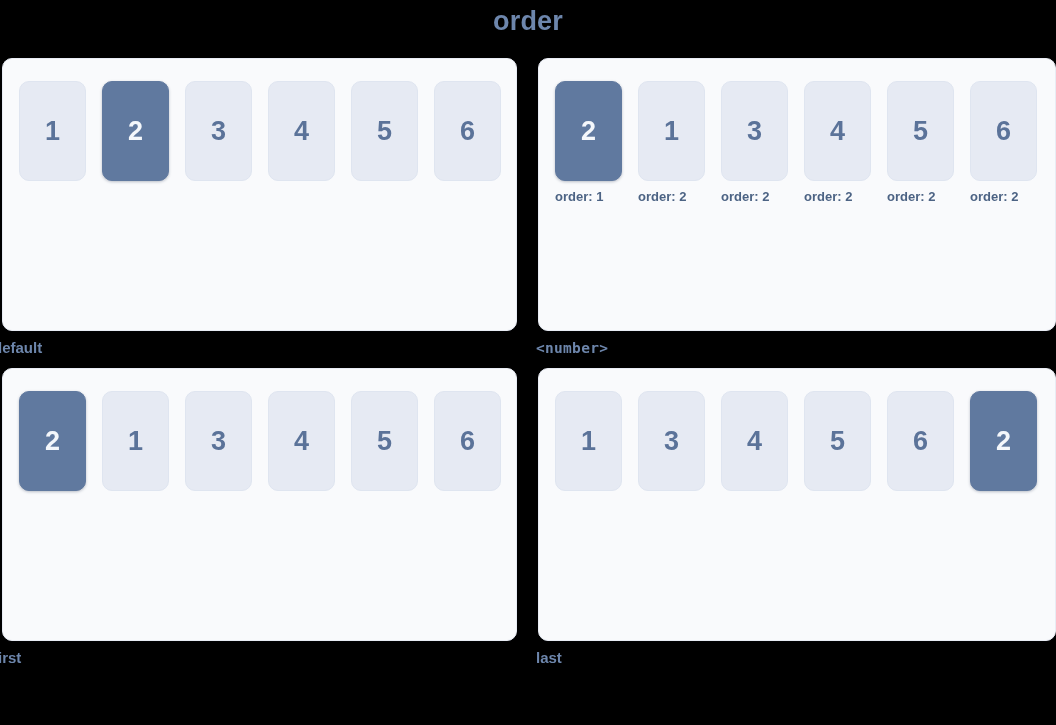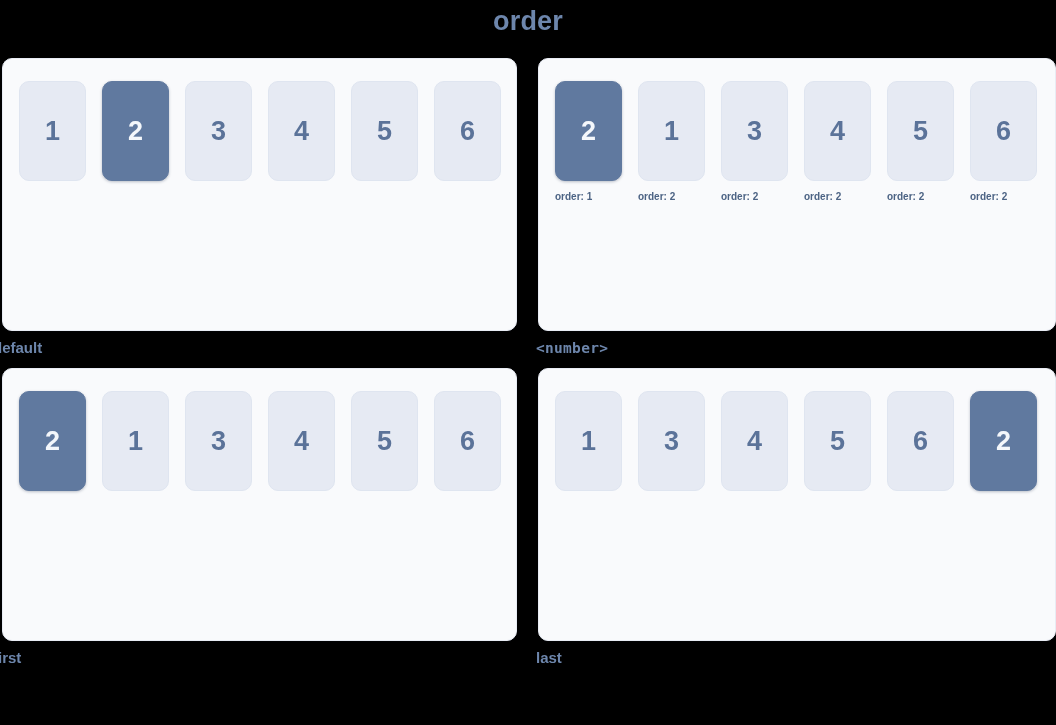--- a/index.html
+++ b/index.html
@@ -90,21 +90,21 @@
 
   .item.highlight {
     background: #60799f;
     border-color: #60799f;
     color: #f4f7fb;
     box-shadow: 0 1px 3px rgba(20,35,65,0.28);
   }
 
   .item-caption {
     margin-top: 9px;
-    font-size: 10px;
+    font-size: 13px;
     font-weight: bold;
     color: #4c6384;
     line-height: 14px;
     white-space: nowrap;
   }
 
   
   .demo-label {
     margin-top: 7px;
     margin-left: -9px;

